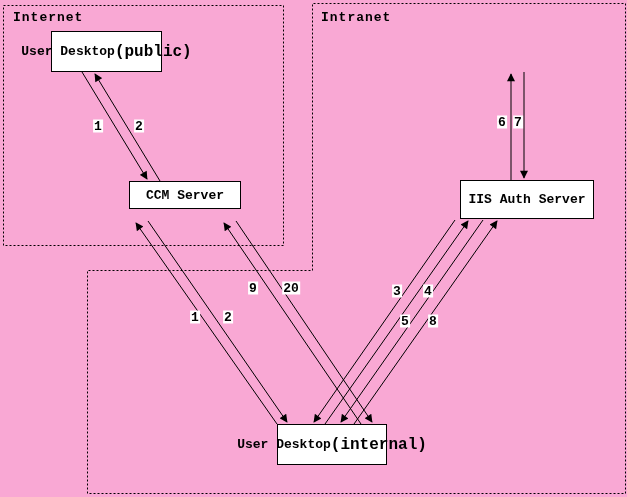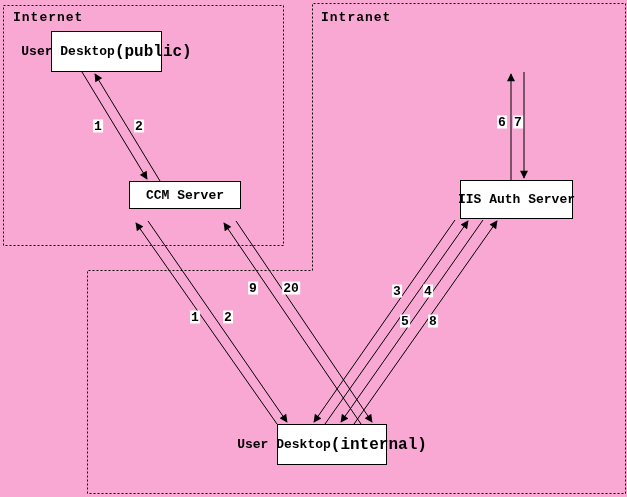--- a/index.html
+++ b/index.html
@@ -69,21 +69,21 @@
   <div class="node" style="left:51px;top:31px;width:111px;height:41px">
     <span class="title">User Desktop</span>
     <span class="subtitle">(public)</span>
   </div>
 
   <div class="node" style="left:129px;top:181px;width:112px;height:28px">
     <span class="title">CCM Server</span>
   </div>
 
 
-  <div class="node" style="left:460px;top:180px;width:113px;height:39px">
+  <div class="node" style="left:460px;top:180px;width:134px;height:39px">
     <span class="title">IIS Auth Server</span>
   </div>
 
   <div class="node" style="left:277px;top:424px;width:110px;height:41px">
     <span class="title">User Desktop</span>
     <span class="subtitle">(internal)</span>
   </div>
 
   <span class="flow" style="left:98px;top:126px">1</span>
   <span class="flow" style="left:139px;top:126px">2</span>

